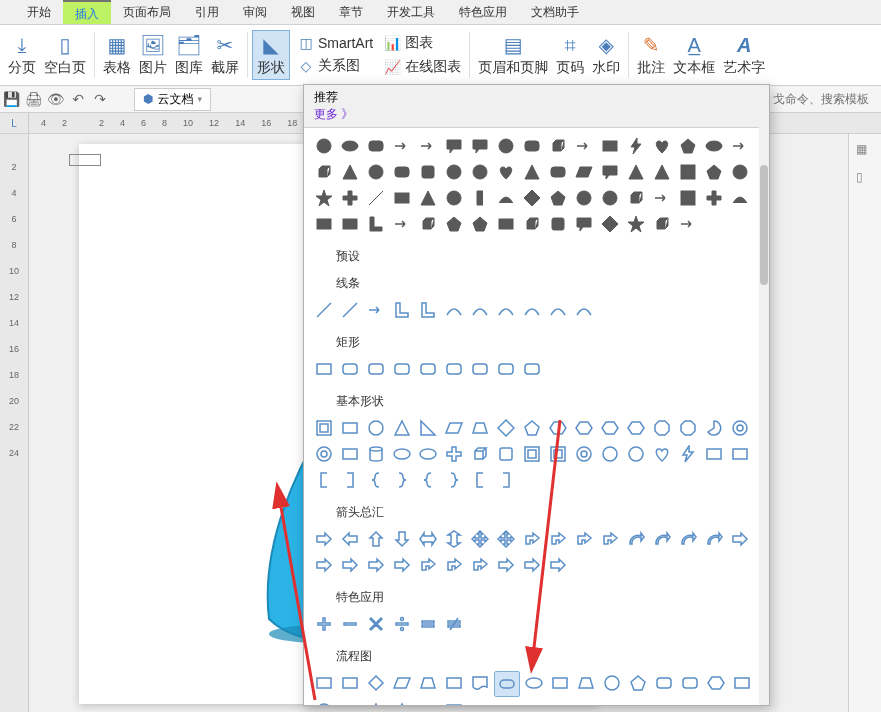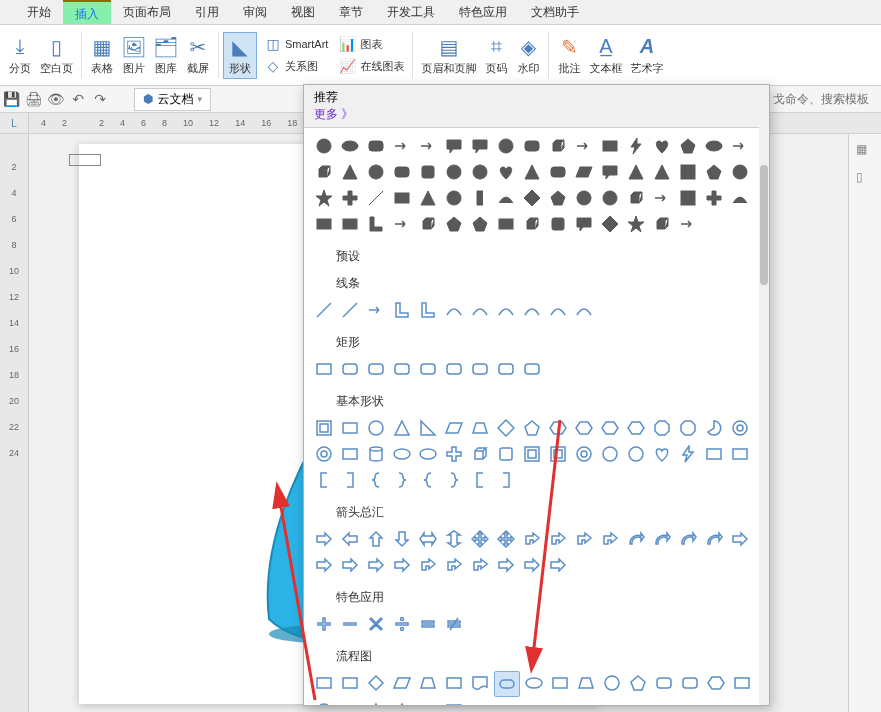--- a/index.html
+++ b/index.html
@@ -1,22 +1,22 @@
 <!DOCTYPE html>
 <html><head>
 <meta charset="utf-8">
 <style>
   body { margin: 0; font-family: "Microsoft YaHei", sans-serif; font-size: 12px; background: #fff; overflow: hidden; width: 881px; height: 712px; position: relative; }
   .tabs { display: flex; background: #f0f0f0; border-bottom: 1px solid #d0d0d0; height: 24px; padding-left: 15px; }
   .tab { padding: 4px 12px; cursor: pointer; color: #333; }
-  .tab.active { background: #86efac; color: #1a73e8; border-top: 2px solid #a16207; }
+  .tab.active { background: #bef264; color: #1a73e8; border-top: 2px solid #737373; }
   .ribbon { display: flex; background: #fff; border-bottom: 1px solid #d0d0d0; height: 60px; align-items: center; padding: 0 4px; }
   .ribbon-btn { display: flex; flex-direction: column; align-items: center; cursor: pointer; padding: 2px 4px; }
   .ribbon-btn .ico { width: 24px; height: 24px; display: flex; align-items: center; justify-content: center; font-size: 20px; color: #4a7ebb; }
-  .ribbon-btn .lbl { font-size: 11px; color: #333; margin-top: 2px; }
+  .ribbon-btn .lbl { font-size: 14px; color: #333; margin-top: 2px; }
   .ribbon-btn.small { flex-direction: row; }
   .ribbon-btn.small .ico { width: 16px; height: 16px; font-size: 14px; }
   .ribbon-btn.small .lbl { margin: 0 0 0 4px; }
   .ribbon-btn.active { background: #d0e4f5; border: 1px solid #7eb0de; }
   .qat { display: flex; background: #f5f5f5; border-bottom: 1px solid #d0d0d0; height: 26px; align-items: center; padding: 0 4px; gap: 6px; }
   .qat .qbtn { width: 16px; height: 16px; cursor: pointer; color: #666; display: flex; align-items: center; justify-content: center; font-size: 14px; }
   .doc-tab { display: flex; align-items: center; padding: 2px 8px; background: #fff; border: 1px solid #ccc; margin-left: 20px; gap: 4px; }
   .search-hint { margin-left: auto; color: #737373; padding-right: 8px; }
   .ruler-area { display: flex; height: 20px; background: #f5f5f5; border-bottom: 1px solid #d0d0d0; }
   .ruler-corner { width: 28px; background: #e8e8e8; border-right: 1px solid #ccc; display:flex; align-items:center; justify-content:center; font-size:10px; color:#4a7ebb; }

